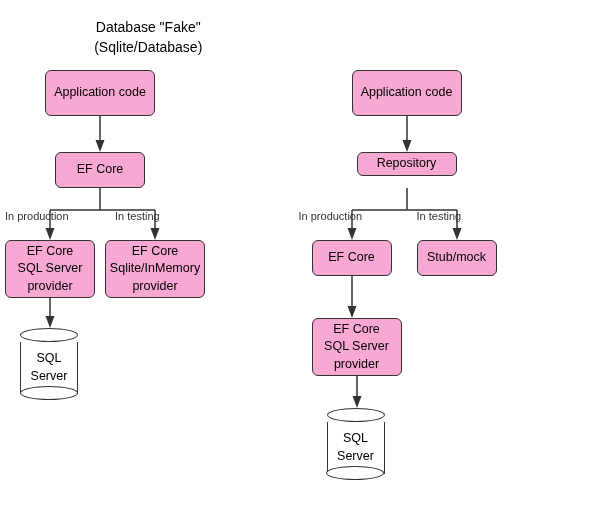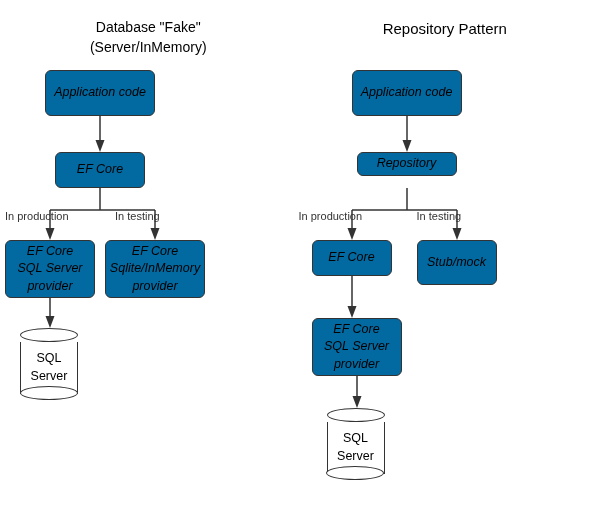--- a/index.html
+++ b/index.html
@@ -24,30 +24,29 @@
     }
     .diagram-title {
       text-align: center;
       font-size: 14px;
       padding-top: 10px;
       line-height: 1.4;
     }
     .box {
       border: 1.5px solid #333;
       border-radius: 6px;
-      background: #0369a1;
+      background: #f9a8d4;
       display: flex;
       align-items: center;
       justify-content: center;
       text-align: center;
       position: absolute;
       line-height: 1.4;
       font-size: 12.5px;
       padding: 4px;
-      font-style: italic;
     }
     
     .cylinder-wrap {
       position: absolute;
       display: flex;
       flex-direction: column;
       align-items: center;
     }
     .cyl-body {
       border-left: 1.5px solid #333;
@@ -93,21 +92,21 @@
   </style>
 </head>
 <body>
 
 <div class="diagram-container">
 
   <div class="diagram-half" style="position:relative;">
 
     <div class="diagram-title" style="position:absolute;top:8px;left:0;right:0;">
       <span>Database "Fake"</span><br>
-      <span>(Server/InMemory)</span>
+      <span>(Sqlite/Database)</span>
     </div>
 
     <div class="box" style="width:110px;height:46px;left:45px;top:70px;">
       <span>Application code</span>
     </div>
 
     <div class="box" style="width:90px;height:36px;left:55px;top:152px;">
       <span>EF Core</span>
     </div>
 
@@ -157,23 +156,20 @@
       <line x1="100" y1="210" x2="155" y2="210" stroke="#333" stroke-width="1.5"></line>
       <line x1="155" y1="210" x2="155" y2="237" stroke="#333" stroke-width="1.5" marker-end="url(#arrowL)"></line>
 
       <line x1="50" y1="298" x2="50" y2="325" stroke="#333" stroke-width="1.5" marker-end="url(#arrowL)"></line>
     </svg>
 
   </div>
 
   <div class="diagram-half" style="position:relative;">
 
-    <div class="diagram-title" style="position:absolute;top:8px;left:0;right:0;font-size:15px;">
-      <span>Repository Pattern</span>
-    </div>
 
     <div class="box" style="width:110px;height:46px;left:55px;top:70px;">
       <span>Application code</span>
     </div>
 
     <div class="box" style="width:100px;height:24px;left:60px;top:152px;">
       <span>Repository</span>
     </div>
 
     <div class="small-label" style="left:2px;top:210px;">
@@ -181,21 +177,21 @@
     </div>
 
     <div class="small-label" style="left:120px;top:210px;">
       <span>In testing</span>
     </div>
 
     <div class="box" style="width:80px;height:36px;left:15px;top:240px;">
       <span>EF Core</span>
     </div>
 
-    <div class="box" style="width:80px;height:45px;left:120px;top:240px;">
+    <div class="box" style="width:80px;height:36px;left:120px;top:240px;">
       <span>Stub/mock</span>
     </div>
 
     <div class="box" style="width:90px;height:58px;left:15px;top:318px;white-space:pre-line;">
       <span>EF Core
 SQL Server
 provider</span>
     </div>
 
     <div class="cylinder-wrap" style="left:30px;top:408px;">

